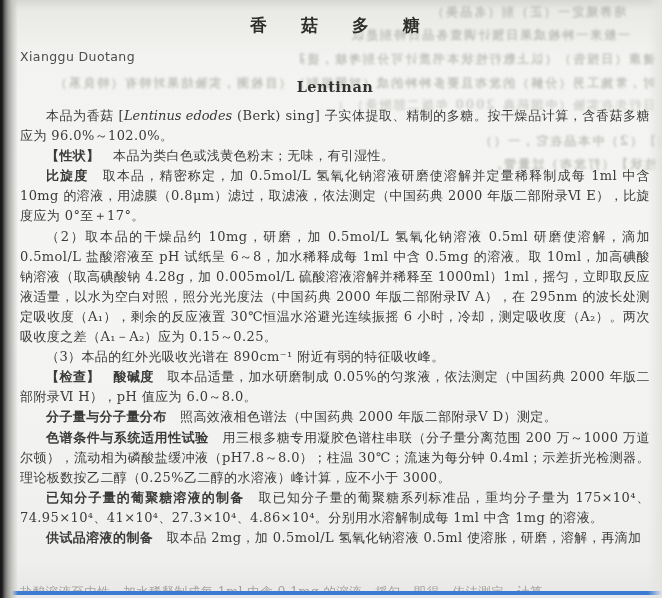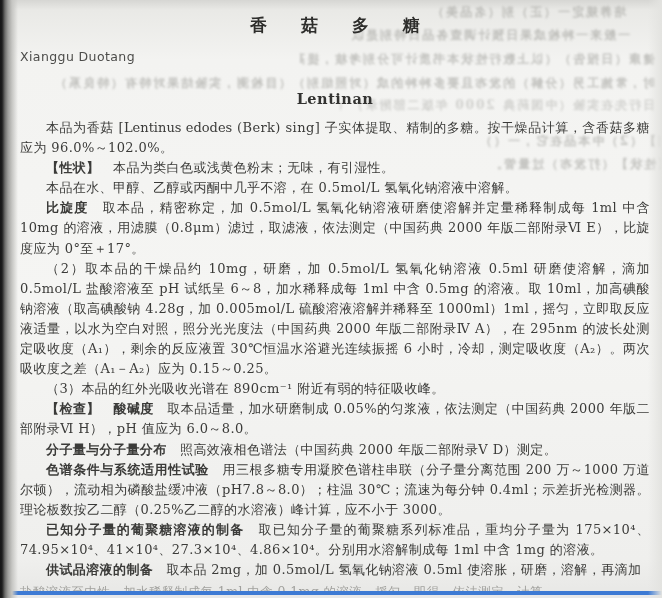--- a/index.html
+++ b/index.html
@@ -25,29 +25,29 @@
   .title-cn{
     text-align:center;font-weight:bold;font-size:17px;color:#2e2e2c;
     letter-spacing:14px;text-indent:14px;margin:8px 0 12px 0;
   }
   .pinyin{
     text-align:left;font-family:"DejaVu Sans","Liberation Sans",sans-serif;
     font-size:12.5px;color:#4c4c4a;margin-top:8px;letter-spacing:.4px;
   }
   .title-en{
     text-align:center;font-weight:bold;font-size:14.5px;color:#333331;
-    margin:26px 0 0 0;letter-spacing:.5px;
+    margin:14px 0 0 0;letter-spacing:.5px;
   }
   .bodytext{
     margin-top:11px;font-size:13px;line-height:20.1px;color:#3b3b39;
     text-align:justify;letter-spacing:.4px;
   }
   .bodytext p{margin:0;text-indent:2em;}
   .bd{font-weight:bold;}
-  .it{letter-spacing:0;margin-top:12px;}
+  .it{font-style:italic;letter-spacing:0;margin-top:12px;}
   
   .bleed{
     position:absolute;color:#90908b;opacity:.5;font-size:12px;letter-spacing:2px;
     filter:blur(1.1px);transform:scaleX(-1);white-space:nowrap;pointer-events:none;
     font-weight:bold;
   }
   
   .cutoff{
     position:absolute;left:20px;right:12px;top:584px;height:7px;overflow:hidden;
     color:#8f8f8b;font-size:12.5px;letter-spacing:.4px;filter:blur(.6px);opacity:.8;
@@ -76,21 +76,20 @@
     <h1 class="title-cn">香 菇 多 糖</h1>
     <div class="pinyin">Xianggu Duotang</div>
     <h2 class="title-en">Lentinan</h2>
 
     <div class="bodytext">
 
       <p><span>本品为香菇 [</span><span class="it">Lentinus edodes</span><span> (Berk) sing] 子实体提取、精制的多糖。按干燥品计算，含香菇多糖应为 96.0%～102.0%。</span></p>
 
       <p><span class="bd">【性状】</span><span>　本品为类白色或浅黄色粉末；无味，有引湿性。</span></p>
 
-      <p><span>本品在水、甲醇、乙醇或丙酮中几乎不溶，在 0.5mol/L 氢氧化钠溶液中溶解。</span></p>
 
       <p><span class="bd">比旋度</span><span>　取本品，精密称定，加 0.5mol/L 氢氧化钠溶液研磨使溶解并定量稀释制成每 1ml 中含 10mg 的溶液，用滤膜（0.8μm）滤过，取滤液，依法测定（中国药典 2000 年版二部附录Ⅵ E），比旋度应为 0°至＋17°。</span></p>
 
 
       <p><span>（2）取本品的干燥品约 10mg，研磨，加 0.5mol/L 氢氧化钠溶液 0.5ml 研磨使溶解，滴加 0.5mol/L 盐酸溶液至 pH 试纸呈 6～8，加水稀释成每 1ml 中含 0.5mg 的溶液。取 10ml，加高碘酸钠溶液（取高碘酸钠 4.28g，加 0.005mol/L 硫酸溶液溶解并稀释至 1000ml）1ml，摇匀，立即取反应液适量，以水为空白对照，照分光光度法（中国药典 2000 年版二部附录Ⅳ A），在 295nm 的波长处测定吸收度（A₁），剩余的反应液置 30℃恒温水浴避光连续振摇 6 小时，冷却，测定吸收度（A₂）。两次吸收度之差（A₁－A₂）应为 0.15～0.25。</span></p>
 
       <p><span>（3）本品的红外光吸收光谱在 890cm⁻¹ 附近有弱的特征吸收峰。</span></p>
 
       <p><span class="bd">【检查】</span><span>　</span><span class="bd">酸碱度</span><span>　取本品适量，加水研磨制成 0.05%的匀浆液，依法测定（中国药典 2000 年版二部附录Ⅵ H），pH 值应为 6.0～8.0。</span></p>
 

